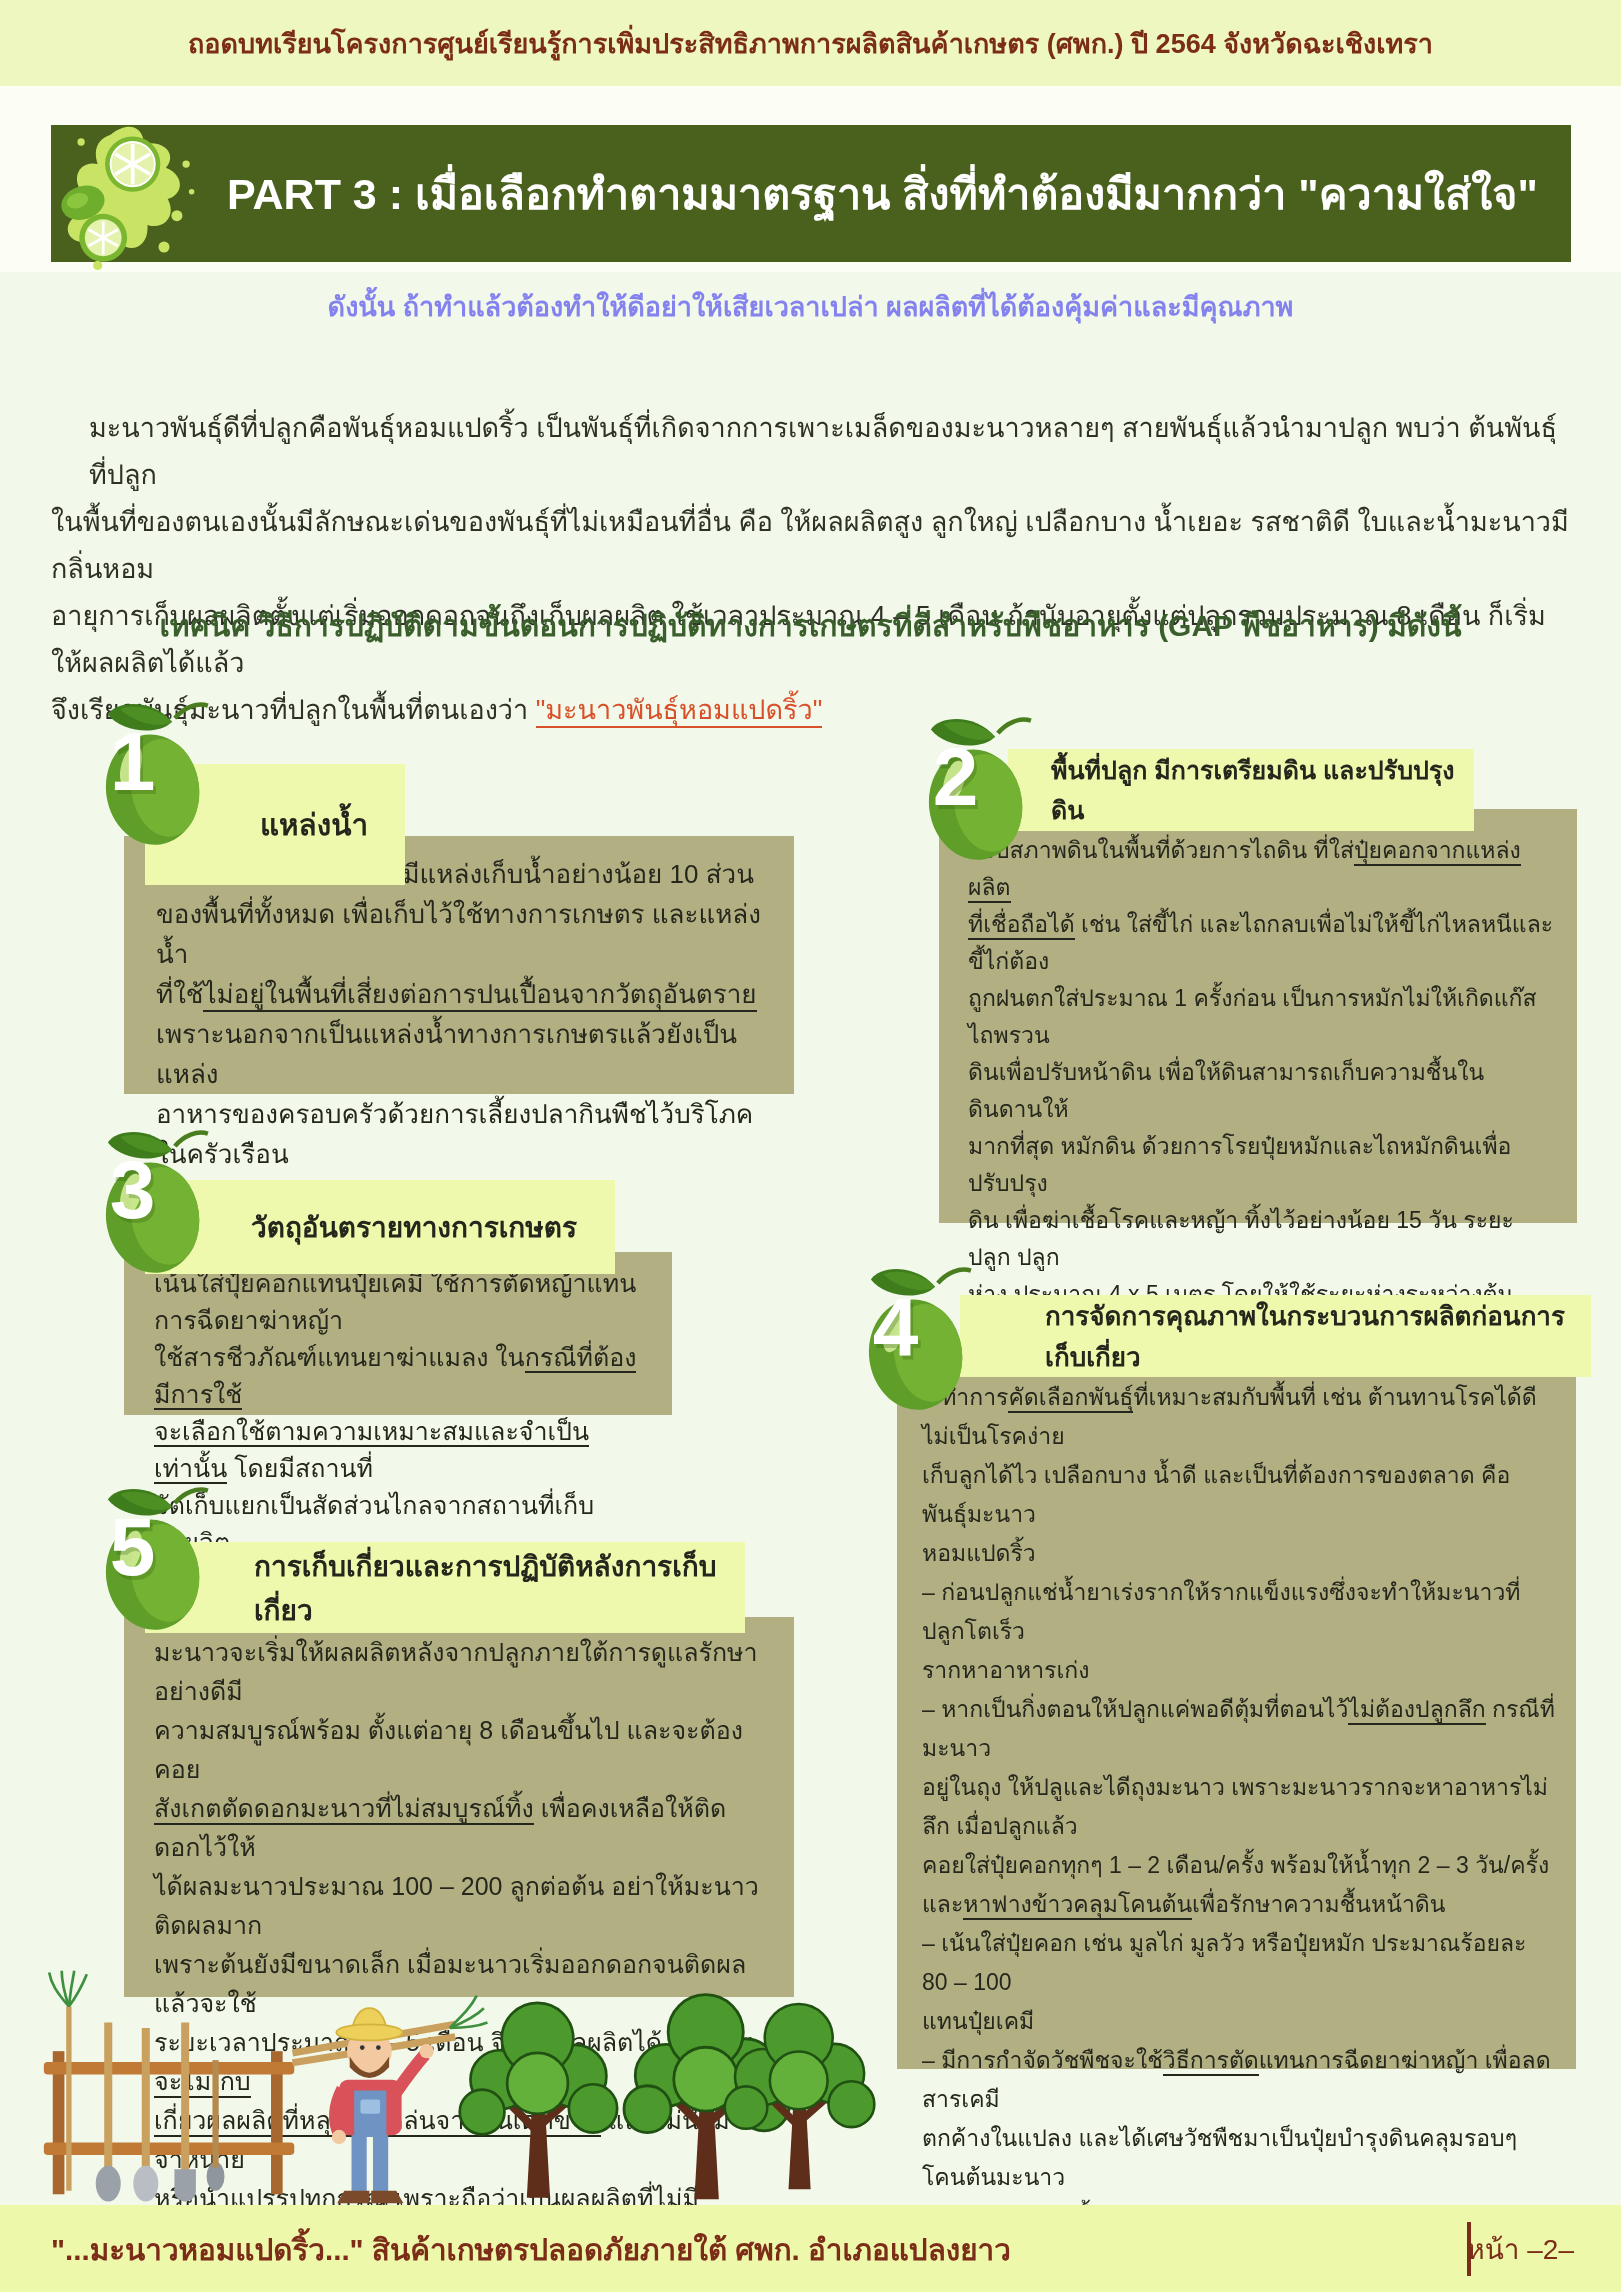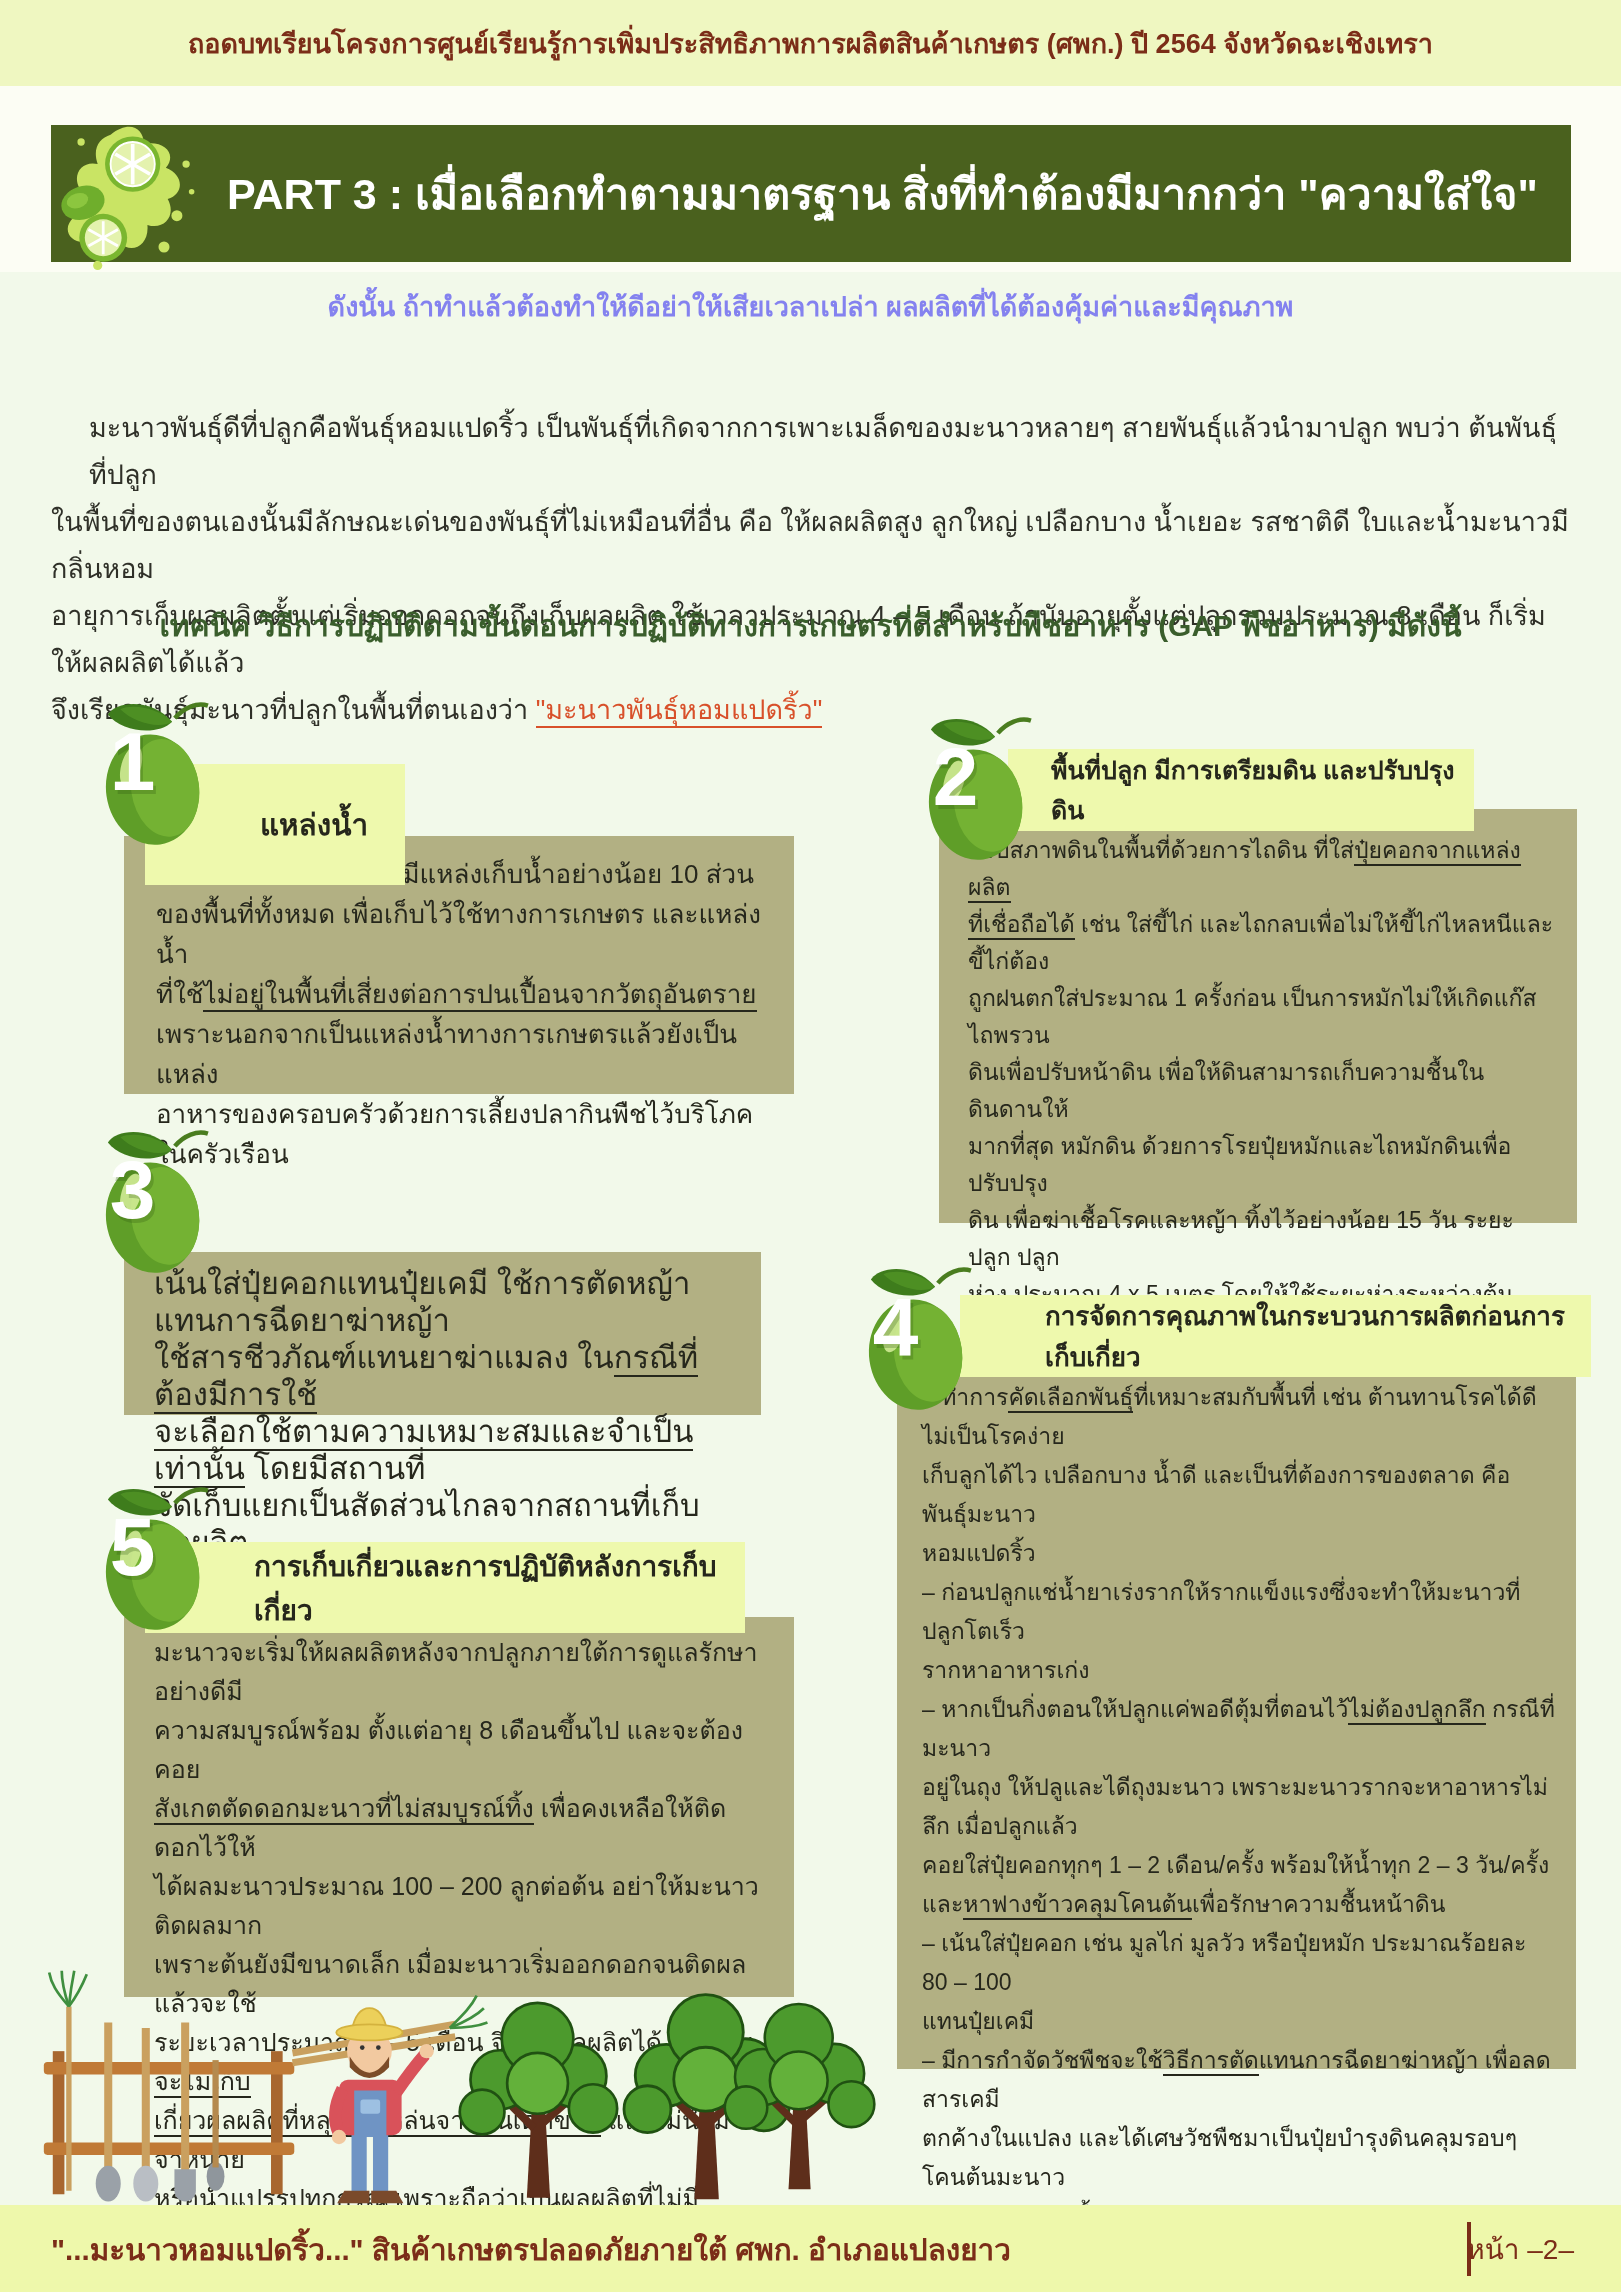--- a/index.html
+++ b/index.html
@@ -43,22 +43,22 @@
   
   .s2-lime{left:913px;top:706px;}
   .s2-band{left:1008px;top:749px;width:466px;height:82px;}
   .s2-band .btxt{padding-left:43px;font-size:25px;}
   .s2-box{left:939px;top:809px;width:638px;height:414px;padding:23px 21.5px 0 29px;box-sizing:border-box;
           font-size:23px;line-height:37px;}
   
   .s3-lime{left:90px;top:1119px;}
   .s3-band{left:145px;top:1180px;width:470px;height:94px;}
   .s3-band .btxt{padding-left:106px;font-size:28px;}
-  .s3-box{left:124px;top:1252px;width:637px;height:163px;padding:12.5px 25px 0 30px;box-sizing:border-box;
-          font-size:31px;line-height:37px;}
+  .s3-box{left:124px;top:1252px;width:548px;height:163px;padding:12.5px 25px 0 30px;box-sizing:border-box;
+          font-size:25px;line-height:37px;}
   
   .s4-lime{left:853px;top:1256px;}
   .s4-band{left:960px;top:1295px;width:631px;height:82px;}
   .s4-band .btxt{padding-left:85px;font-size:26px;}
   .s4-box{left:897px;top:1358px;width:679px;height:711px;padding:19.7px 19.7px 0 25px;box-sizing:border-box;
           font-size:23px;line-height:39px;}
   
   .s5-lime{left:90px;top:1476px;}
   .s5-band{left:145px;top:1542px;width:600px;height:91px;}
   .s5-band .btxt{padding-left:109px;font-size:28px;}
@@ -176,20 +176,23 @@
       <path d="M95 30 C105 18 120 12 132 16" stroke="#4a7d1f" stroke-width="5" fill="none"></path>
       <path d="M92 34 C70 8 30 10 20 26 C36 46 76 50 92 34 Z" fill="#3e7c1c"></path>
       <path d="M92 34 C75 18 48 14 34 20 C50 36 78 42 92 34 Z" fill="#569a28" opacity=".65"></path>
       <ellipse cx="70" cy="110" rx="52" ry="62" fill="#5f9e28" transform="rotate(-8 70 110)"></ellipse>
       <ellipse cx="84" cy="108" rx="38" ry="55" fill="#74b233" transform="rotate(-8 84 108)"></ellipse>
       <ellipse cx="46" cy="84" rx="11" ry="24" fill="#d7ef9b" opacity=".85" transform="rotate(16 46 84)"></ellipse>
     </svg>
     <span class="num">2</span>
   </div>
 
+  <div class="band s3-band">
+    <span class="btxt">วัตถุอันตรายทางการเกษตร</span>
+  </div>
   <div class="box s3-box">
       <div class="tline indent"><span>เน้นใส่ปุ๋ยคอกแทนปุ๋ยเคมี ใช้การตัดหญ้าแทนการฉีดยาฆ่าหญ้า</span></div>
       <div class="tline"><span>ใช้สารชีวภัณฑ์แทนยาฆ่าแมลง ใน</span><span class="u">กรณีที่ต้องมีการใช้</span></div>
       <div class="tline"><span class="u">จะเลือกใช้ตามความเหมาะสมและจำเป็นเท่านั้น</span><span> โดยมีสถานที่</span></div>
       <div class="tline"><span>จัดเก็บแยกเป็นสัดส่วนไกลจากสถานที่เก็บผลผลิต</span></div>
     </div>
   <div class="lime-wrap s3-lime">
     <svg viewBox="0 0 150 185">
       <path d="M95 30 C105 18 120 12 132 16" stroke="#4a7d1f" stroke-width="5" fill="none"></path>
       <path d="M92 34 C70 8 30 10 20 26 C36 46 76 50 92 34 Z" fill="#3e7c1c"></path>

